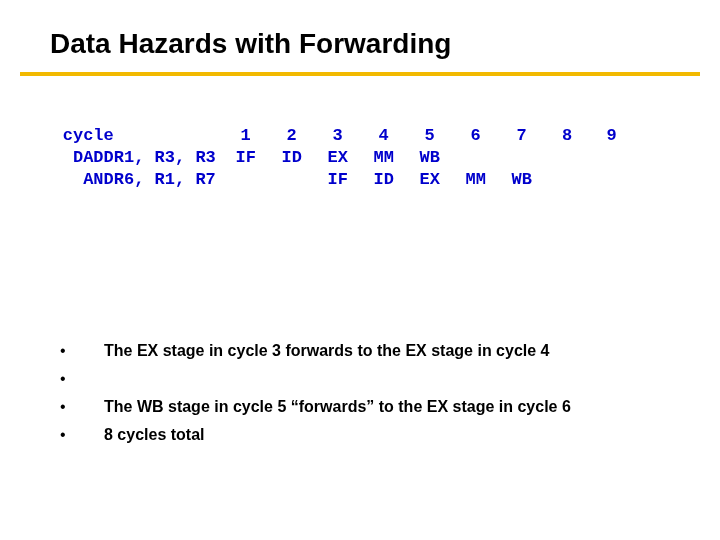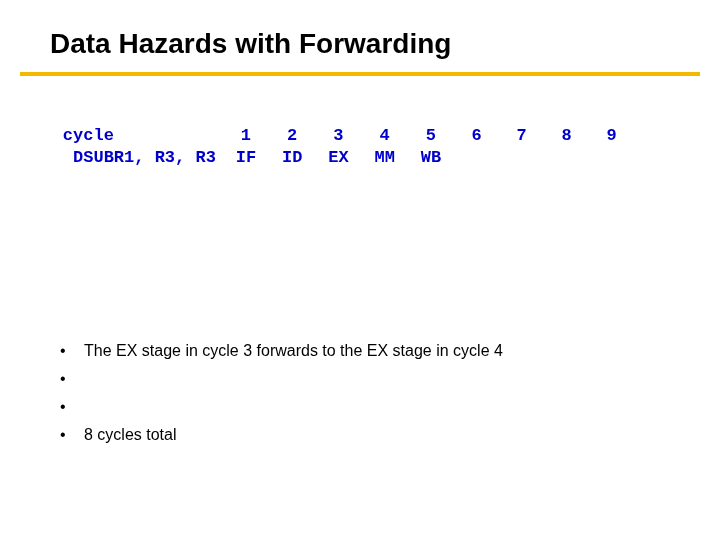--- a/index.html
+++ b/index.html
@@ -65,23 +65,24 @@
     margin-bottom: 6px;
   }
   .bullet-dot {
     width: 24px;
     font-size: 16px;
     line-height: 22px;
     color: #000;
   }
   .bullet-text {
     font-size: 16px;
-    font-weight: normal;
+    font-weight: bold;
     color: #000;
     line-height: 22px;
+    margin-left: 20px;
   }
 </style>
 </head>
 <body>
 
 <div class="slide">
 
   <div class="title">Data Hazards with Forwarding</div>
   <div class="underline"></div>
 
@@ -94,45 +95,59 @@
       <td class="col-cyc">2</td>
       <td class="col-cyc">3</td>
       <td class="col-cyc">4</td>
       <td class="col-cyc">5</td>
       <td class="col-cyc">6</td>
       <td class="col-cyc">7</td>
       <td class="col-cyc">8</td>
       <td class="col-cyc">9</td>
     </tr>
     <tr>
-      <td class="col-instr">DSUB</td>
+      <td class="col-instr">DADD</td>
       <td class="col-ops">R1, R3, R3</td>
       <td class="col-cyc">IF</td>
       <td class="col-cyc">ID</td>
       <td class="col-cyc">EX</td>
       <td class="col-cyc">MM</td>
       <td class="col-cyc">WB</td>
       <td class="col-cyc"></td>
       <td class="col-cyc"></td>
+      <td class="col-cyc"></td>
+      <td class="col-cyc"></td>
+    </tr>
+    <tr>
+      <td class="col-instr">AND</td>
+      <td class="col-ops">R6, R1, R7</td>
+      <td class="col-cyc"></td>
+      <td class="col-cyc"></td>
+      <td class="col-cyc">IF</td>
+      <td class="col-cyc">ID</td>
+      <td class="col-cyc">EX</td>
+      <td class="col-cyc">MM</td>
+      <td class="col-cyc">WB</td>
       <td class="col-cyc"></td>
       <td class="col-cyc"></td>
     </tr>
   </tbody>
     </table>
 
   <div class="bullets">
     <div class="bullet-row">
       <div class="bullet-dot">•</div>
       <div class="bullet-text">The EX stage in cycle 3 forwards to the EX stage in cycle 4</div>
     </div>
     <div class="bullet-row">
       <div class="bullet-dot">•</div>
     </div>
     <div class="bullet-row">
       <div class="bullet-dot">•</div>
+      <div class="bullet-text">The WB stage in cycle 5 “forwards” to the EX stage in cycle 6</div>
     </div>
     <div class="bullet-row">
       <div class="bullet-dot">•</div>
       <div class="bullet-text">8 cycles total</div>
     </div>
   </div>
 
 </div>
 
 </body></html>

